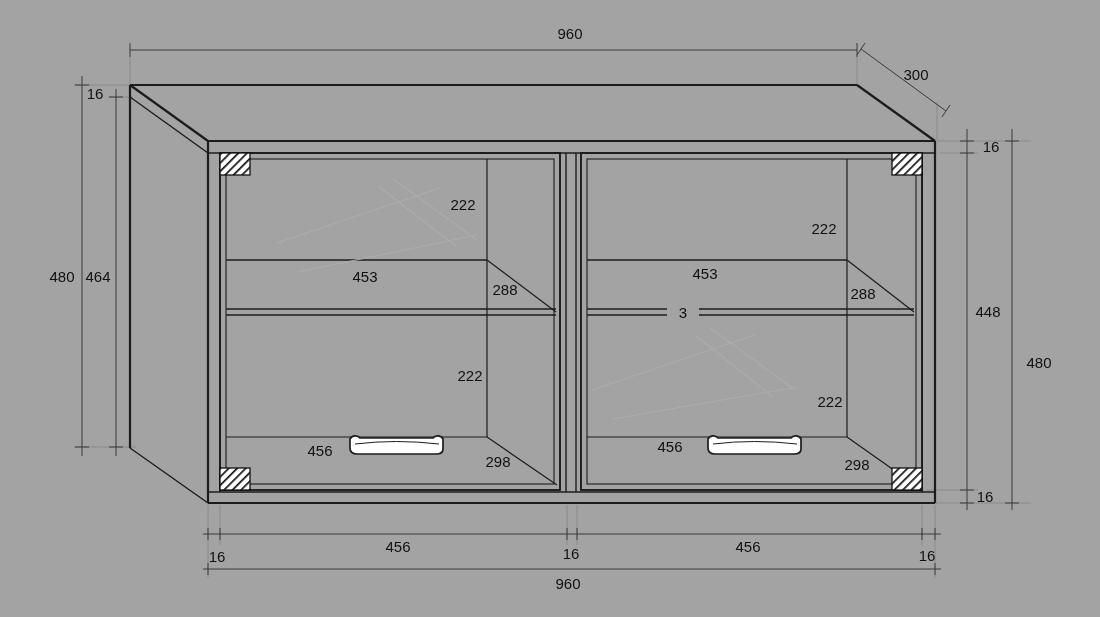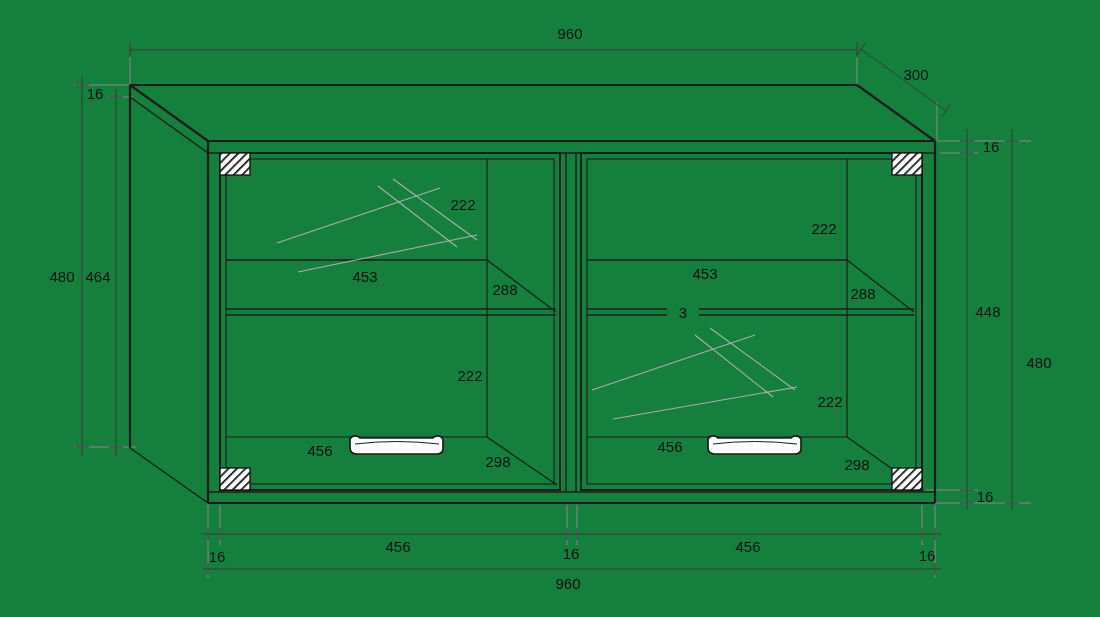--- a/index.html
+++ b/index.html
@@ -1,16 +1,16 @@
 <!DOCTYPE html>
 <html><head>
 <meta charset="utf-8">
 <style>
   html,body{margin:0;padding:0;background:#ffffff;}
-  .stage{position:relative;width:1100px;height:617px;background:#15803d;overflow:hidden;
+  .stage{position:relative;width:1100px;height:617px;background:#a3a3a3;overflow:hidden;
          font-family:"Liberation Sans",sans-serif;}
   svg{display:block;}
   .body-ln{stroke:#1c1c1c;fill:none;}
   .w-thick{stroke-width:2.2;}
   .w-med{stroke-width:1.4;}
   .door-outer{stroke:#1c1c1c;stroke-width:1.9;fill:none;}
   .door-inner{stroke:#1c1c1c;stroke-width:1.1;fill:none;}
   .int-ln{stroke:#1c1c1c;stroke-width:1.2;fill:none;}
   .shelf-back{stroke:#1c1c1c;stroke-width:1.6;fill:none;}
   .shelf-front{stroke:#1c1c1c;stroke-width:1.3;fill:none;}

